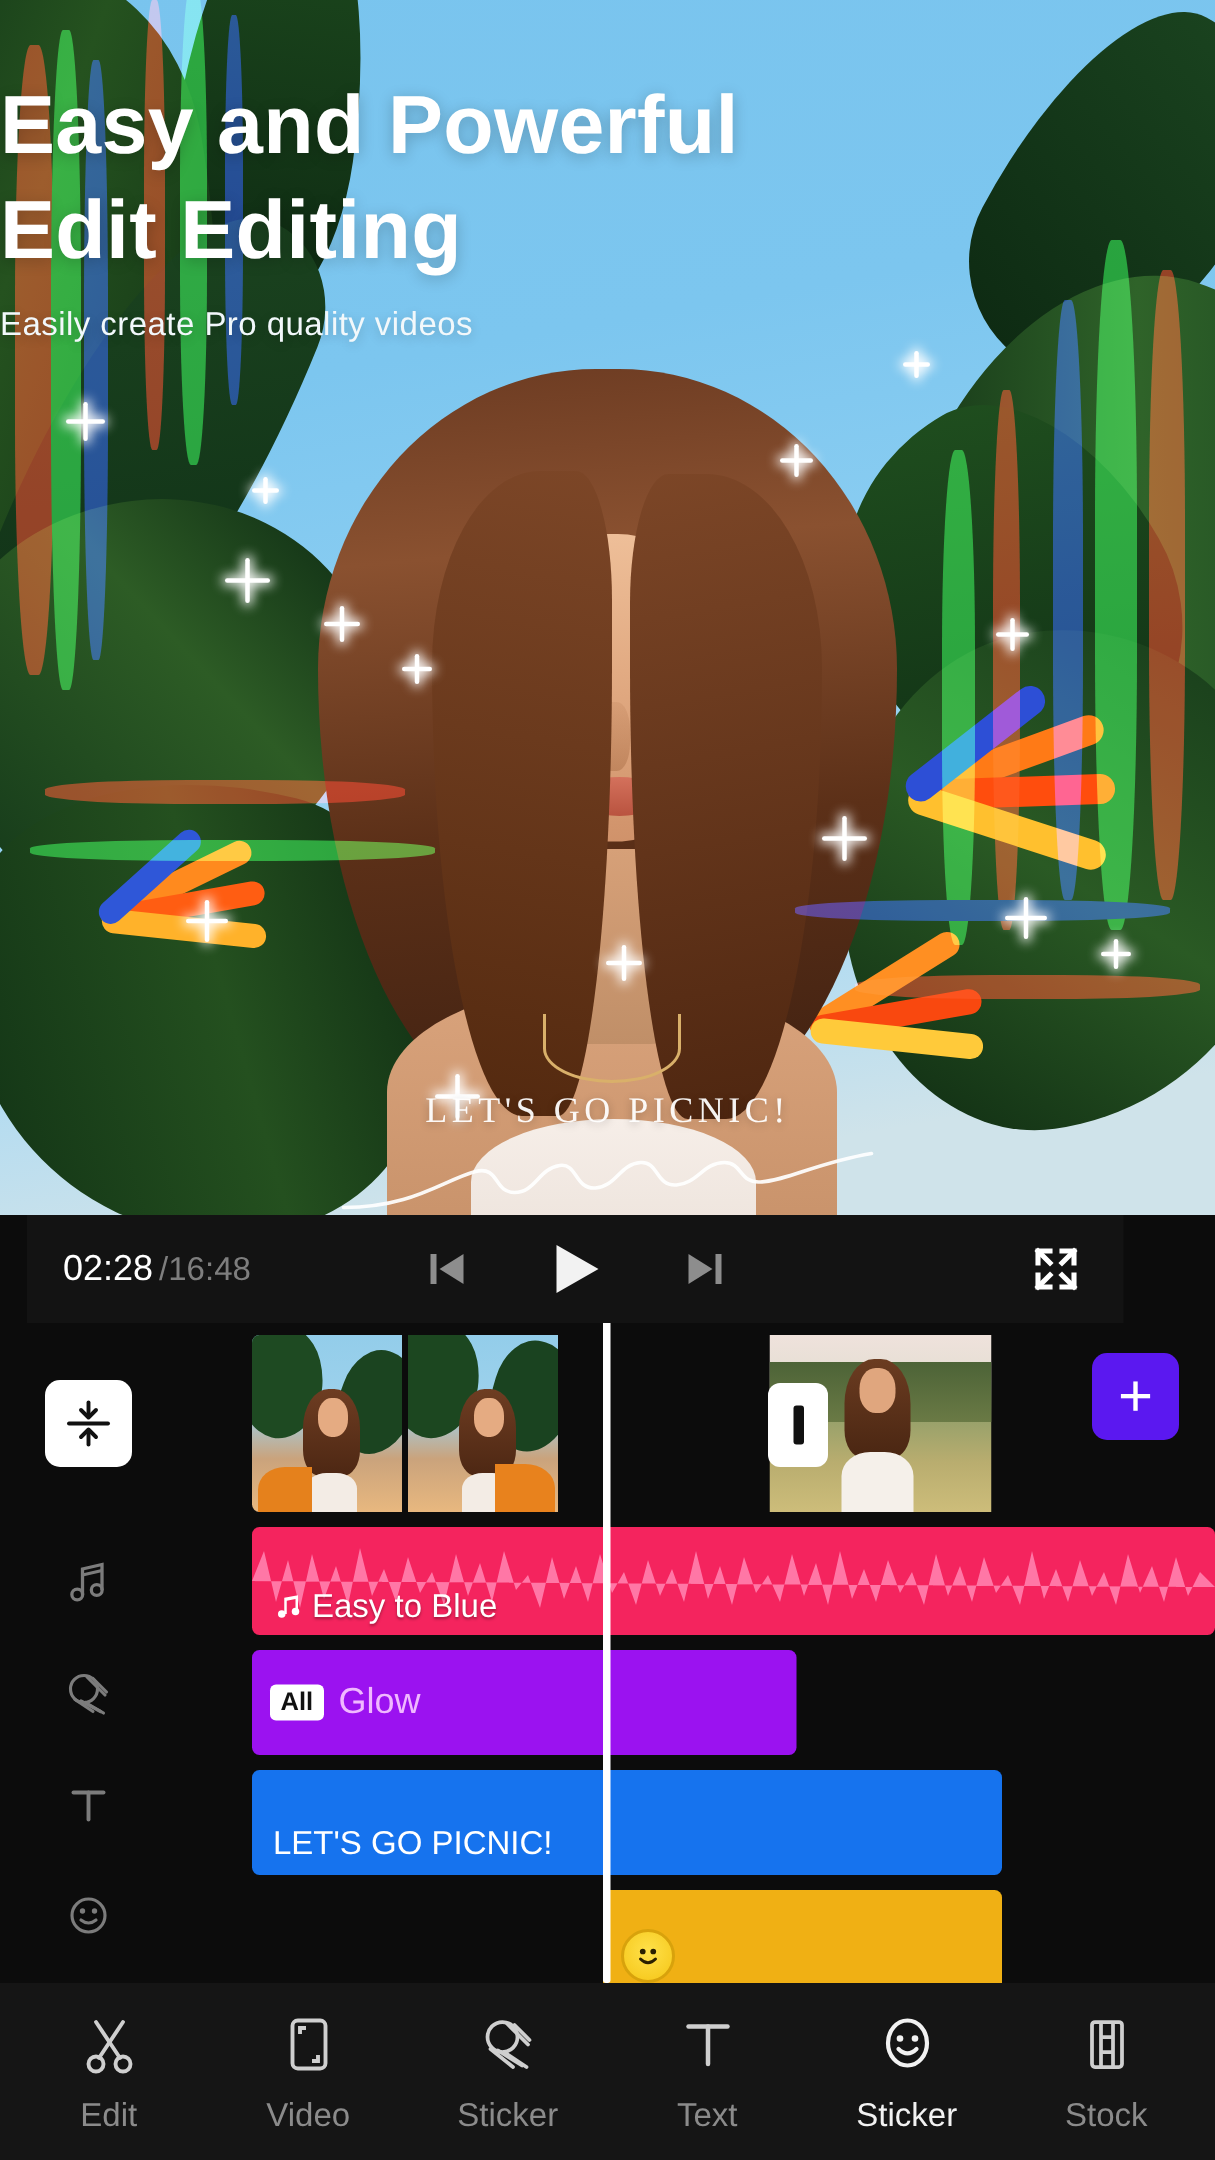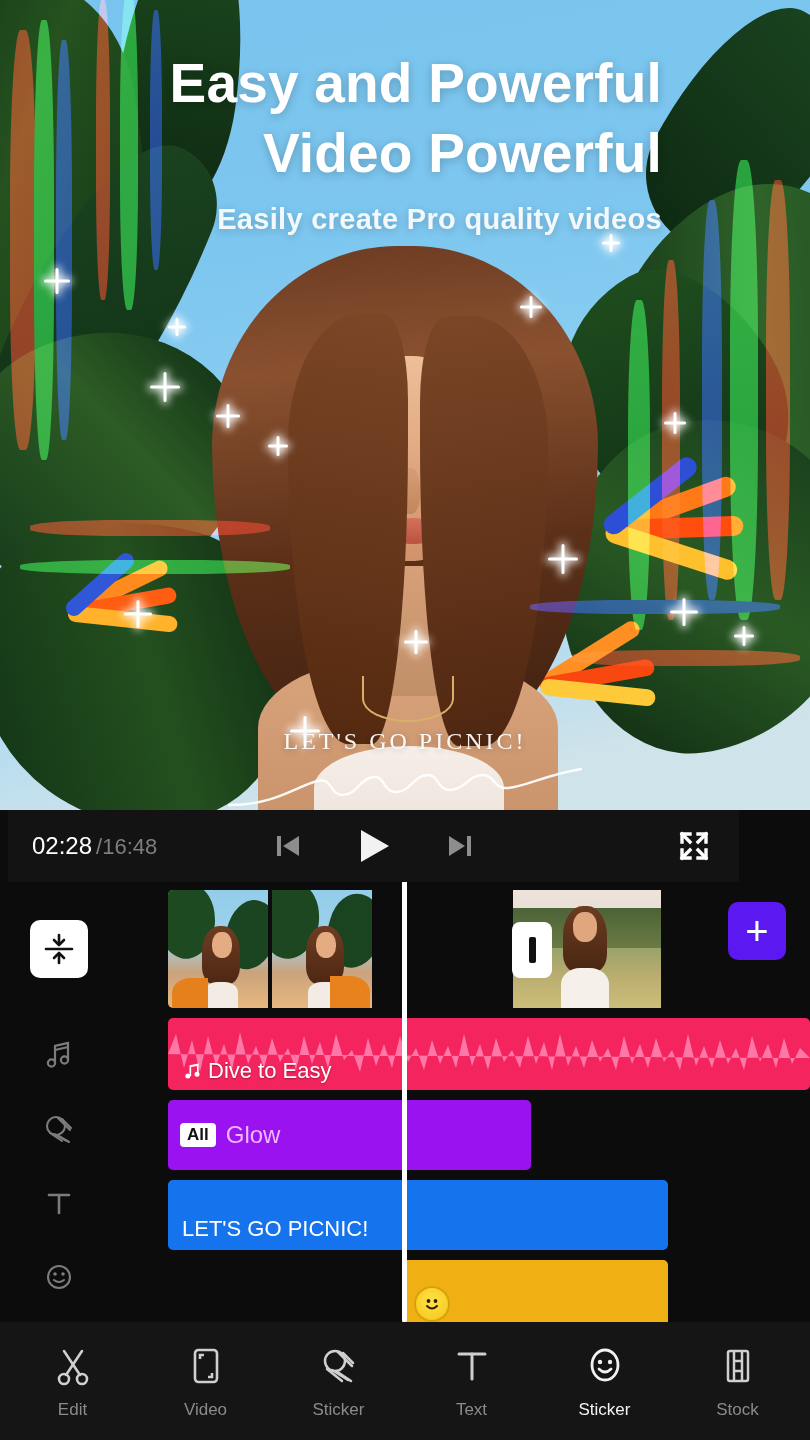--- a/index.html
+++ b/index.html
@@ -92,34 +92,34 @@
 
   
   .spk { position:absolute; pointer-events:none; }
   .spk::before, .spk::after { content:""; position:absolute; left:50%; top:50%; background:#fff;
         transform:translate(-50%,-50%); border-radius:2px;
         box-shadow:0 0 8px 2px rgba(255,255,255,.95); }
   .spk::before { width:100%; height:3px; }
   .spk::after { width:3px; height:100%; }
 
   
-  .headline { position:absolute; left:0; top:48px; width:662px; text-align:right; z-index:6; }
+  .headline { position:absolute; left:0; top:48px; width:662px; text-align:left; z-index:6; }
   .h1 { color:#fff; font-size:55px; font-weight:bold; line-height:1.28; letter-spacing:.2px;
         text-shadow:0 2px 10px rgba(0,0,0,.22); }
-  .h2 { margin-top:14px; color:#f2f8fb; font-size:29px; font-weight:700; letter-spacing:.3px;
+  .h2 { margin-top:14px; color:#f2f8fb; font-size:22px; font-weight:400; letter-spacing:.3px;
         text-shadow:0 2px 8px rgba(0,0,0,.2); }
 
   
   .caption { position:absolute; left:0; top:728px; width:810px; text-align:center; z-index:6; }
   .caption .ct { color:rgba(255,255,255,.94); font-size:24px; letter-spacing:3px;
         font-family:"Liberation Serif", serif; text-shadow:0 1px 6px rgba(0,0,0,.25); }
   .swash { display:block; margin:6px auto 0; }
 
   
-  .playerbar { position:absolute; left:8px; top:810px; width:731px; height:72px; background:#131313; }
+  .playerbar { position:absolute; left:18px; top:810px; width:731px; height:72px; background:#131313; }
   .timecode { position:absolute; left:24px; top:50%; transform:translateY(-50%);
         font-size:24px; color:#fff; white-space:nowrap; }
   .timecode .total { color:#7e7e7e; font-size:22px; margin-left:4px; }
   .transport { position:absolute; left:50%; top:50%; transform:translate(-50%,-50%);
         display:flex; align-items:center; gap:42px; }
   .tbtn { width:44px; height:44px; display:flex; align-items:center; justify-content:center; }
   .expand { position:absolute; right:22px; top:50%; transform:translateY(-50%);
         width:46px; height:46px; display:flex; align-items:center; justify-content:center; }
 
   
@@ -166,21 +166,21 @@
         color:#fff; font-size:40px; line-height:1; font-weight:300; }
 
   .playhead { position:absolute; left:402px; top:-12px; width:5px; height:452px; background:#fff;
         border-radius:2px; z-index:6; }
 
   
   .bottomnav { position:absolute; left:0; bottom:0; width:810px; height:118px; background:#151515;
         display:flex; align-items:center; justify-content:space-around; padding:0 6px; }
   .navitem { display:flex; flex-direction:column; align-items:center; gap:11px; width:102px; }
   .navicon { height:46px; display:flex; align-items:center; justify-content:center; }
-  .navlabel { font-size:17px; color:#8b8b8b; }
+  .navlabel { font-size:22px; color:#8b8b8b; }
   .navitem.active .navlabel { color:#f2f2f2; }
 </style>
 </head>
 <body>
 
 <div id="app">
 
   <div class="preview">
     <div class="sky"></div>
 
@@ -257,21 +257,21 @@
     <div class="spk" style="left:520px; top:296px; width:22px; height:22px;"></div>
     <div class="spk" style="left:548px; top:544px; width:30px; height:30px;"></div>
     <div class="spk" style="left:664px; top:412px; width:22px; height:22px;"></div>
     <div class="spk" style="left:670px; top:598px; width:28px; height:28px;"></div>
     <div class="spk" style="left:734px; top:626px; width:20px; height:20px;"></div>
     <div class="spk" style="left:602px; top:234px; width:18px; height:18px;"></div>
     <div class="spk" style="left:168px; top:318px; width:18px; height:18px;"></div>
 
     <div class="headline">
       <div class="h1">Easy and Powerful</div>
-      <div class="h1">Video Powerful</div>
+      <div class="h1">Edit Editing</div>
       <div class="h2">Easily create Pro quality videos</div>
     </div>
 
     <div class="caption">
       <div class="ct">LET'S GO PICNIC!</div>
       <svg class="swash" width="360" height="54" viewBox="0 0 360 54">
         <path d="M4 44 C50 44 70 26 92 20 C108 16 104 34 118 34 C132 34 134 18 148 16
                  C160 14 158 32 172 31 C186 30 188 15 202 14 C214 13 212 30 226 29
                  C240 28 244 14 258 14 C270 14 268 28 282 27 C300 26 320 14 356 8" fill="none" stroke="rgba(255,255,255,.92)" stroke-width="2.4" stroke-linecap="round"></path>
       </svg>
@@ -434,21 +434,21 @@
             L592,44 L600,26 L608,50 L616,20 L624,46 L632,30 L642,40 Z"></path>
         </svg>
         <div class="audio-label">
           <svg width="20" height="20" viewBox="0 0 24 24">
             <g fill="#fff">
                 <path d="M9 18 V5 L20 3 V16 L18 16 V6 L11 7.3 V18 Z"></path>
             <circle cx="7" cy="18" r="3"></circle>
                 <circle cx="18" cy="16" r="3"></circle>
               </g>
           </svg>
-          <span>Dive to Easy</span>
+          <span>Easy to Blue</span>
         </div>
       </div>
 
       <div class="track t-effect">
         <div class="effect-label">
           <span class="badge-all">All</span>
           <span class="effect-name">Glow</span>
         </div>
       </div>
 

